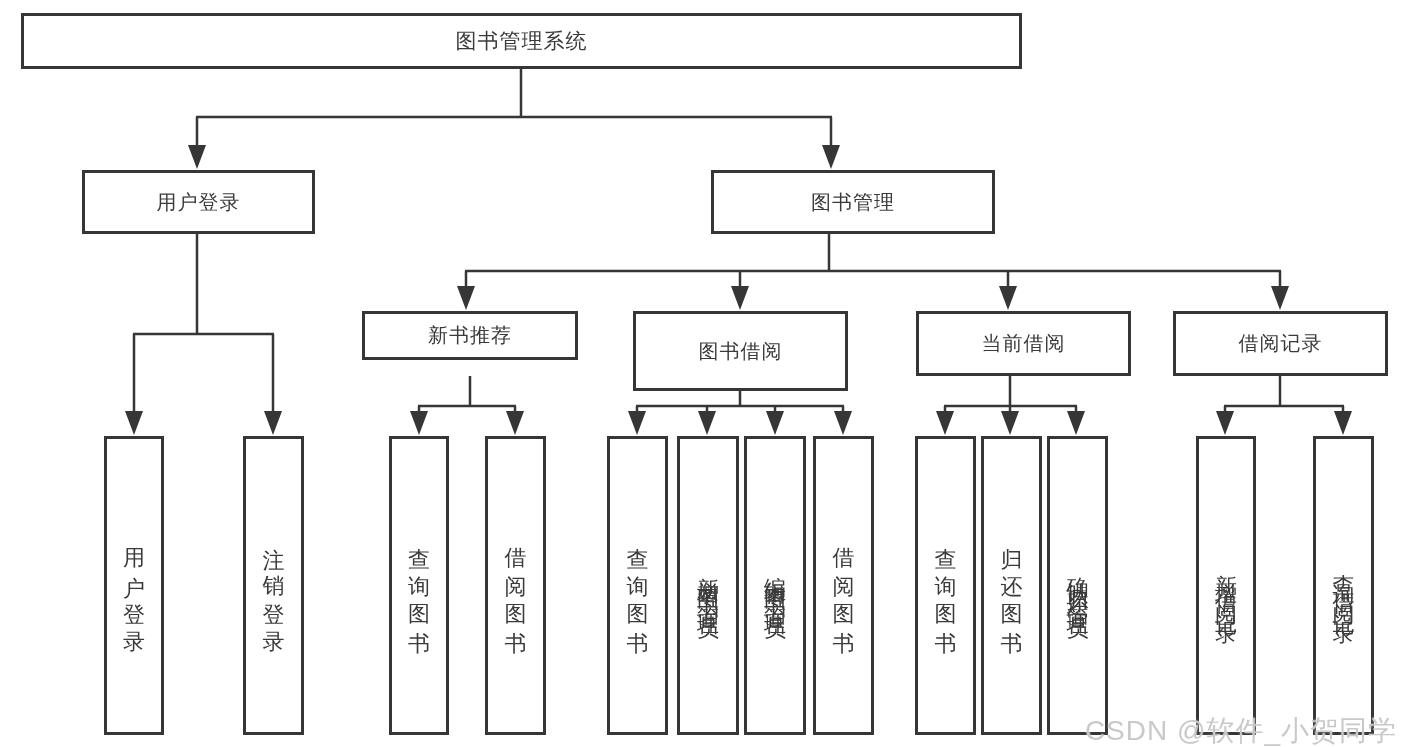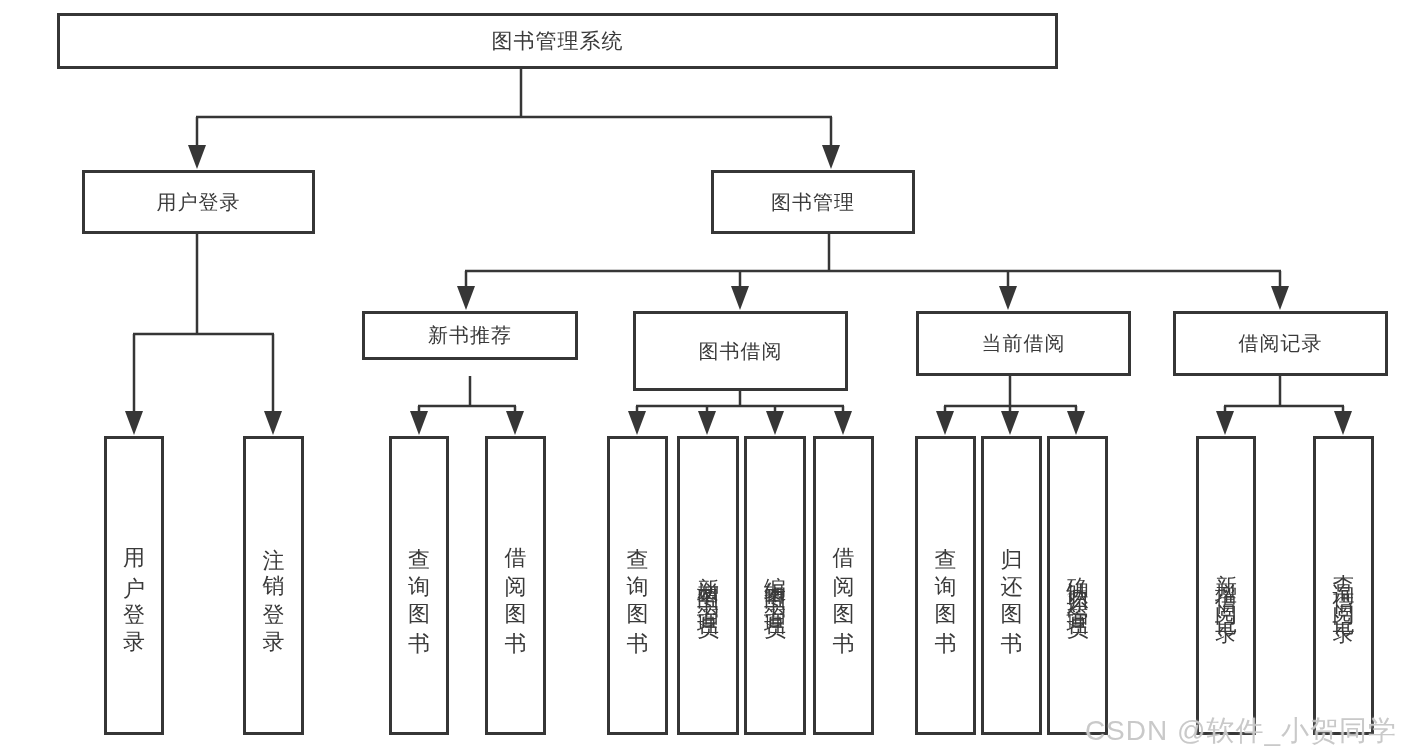--- a/index.html
+++ b/index.html
@@ -110,28 +110,28 @@
       <polygon points="766,411 784,411 775,435"></polygon>
       <polygon points="834,411 852,411 843,435"></polygon>
       <polygon points="936,411 954,411 945,435"></polygon>
       <polygon points="1001,411 1019,411 1010,435"></polygon>
       <polygon points="1067,411 1085,411 1076,435"></polygon>
       <polygon points="1216,411 1234,411 1225,435"></polygon>
       <polygon points="1334,411 1352,411 1343,435"></polygon>
     </g>
   </svg>
 
-  <div class="node h-node root-node" style="left:21px;top:13px;width:1001px;height:56px;margin-left:36px;">
+  <div class="node h-node root-node" style="left:21px;top:13px;width:1001px;height:56px;">
     <span>图书管理系统</span>
   </div>
 
   <div class="node h-node" style="left:82px;top:170px;width:233px;height:64px;">
     <span>用户登录</span>
   </div>
-  <div class="node h-node" style="left:711px;top:170px;width:204px;height:64px;">
+  <div class="node h-node" style="left:711px;top:170px;width:284px;height:64px;">
     <span>图书管理</span>
   </div>
 
   <div class="node h-node" style="left:362px;top:311px;width:216px;height:49px;">
     <span>新书推荐</span>
   </div>
   <div class="node h-node" style="left:633px;top:311px;width:215px;height:80px;">
     <span>图书借阅</span>
   </div>
   <div class="node h-node" style="left:902px;top:311px;width:215px;height:65px;margin-left:14px;">

